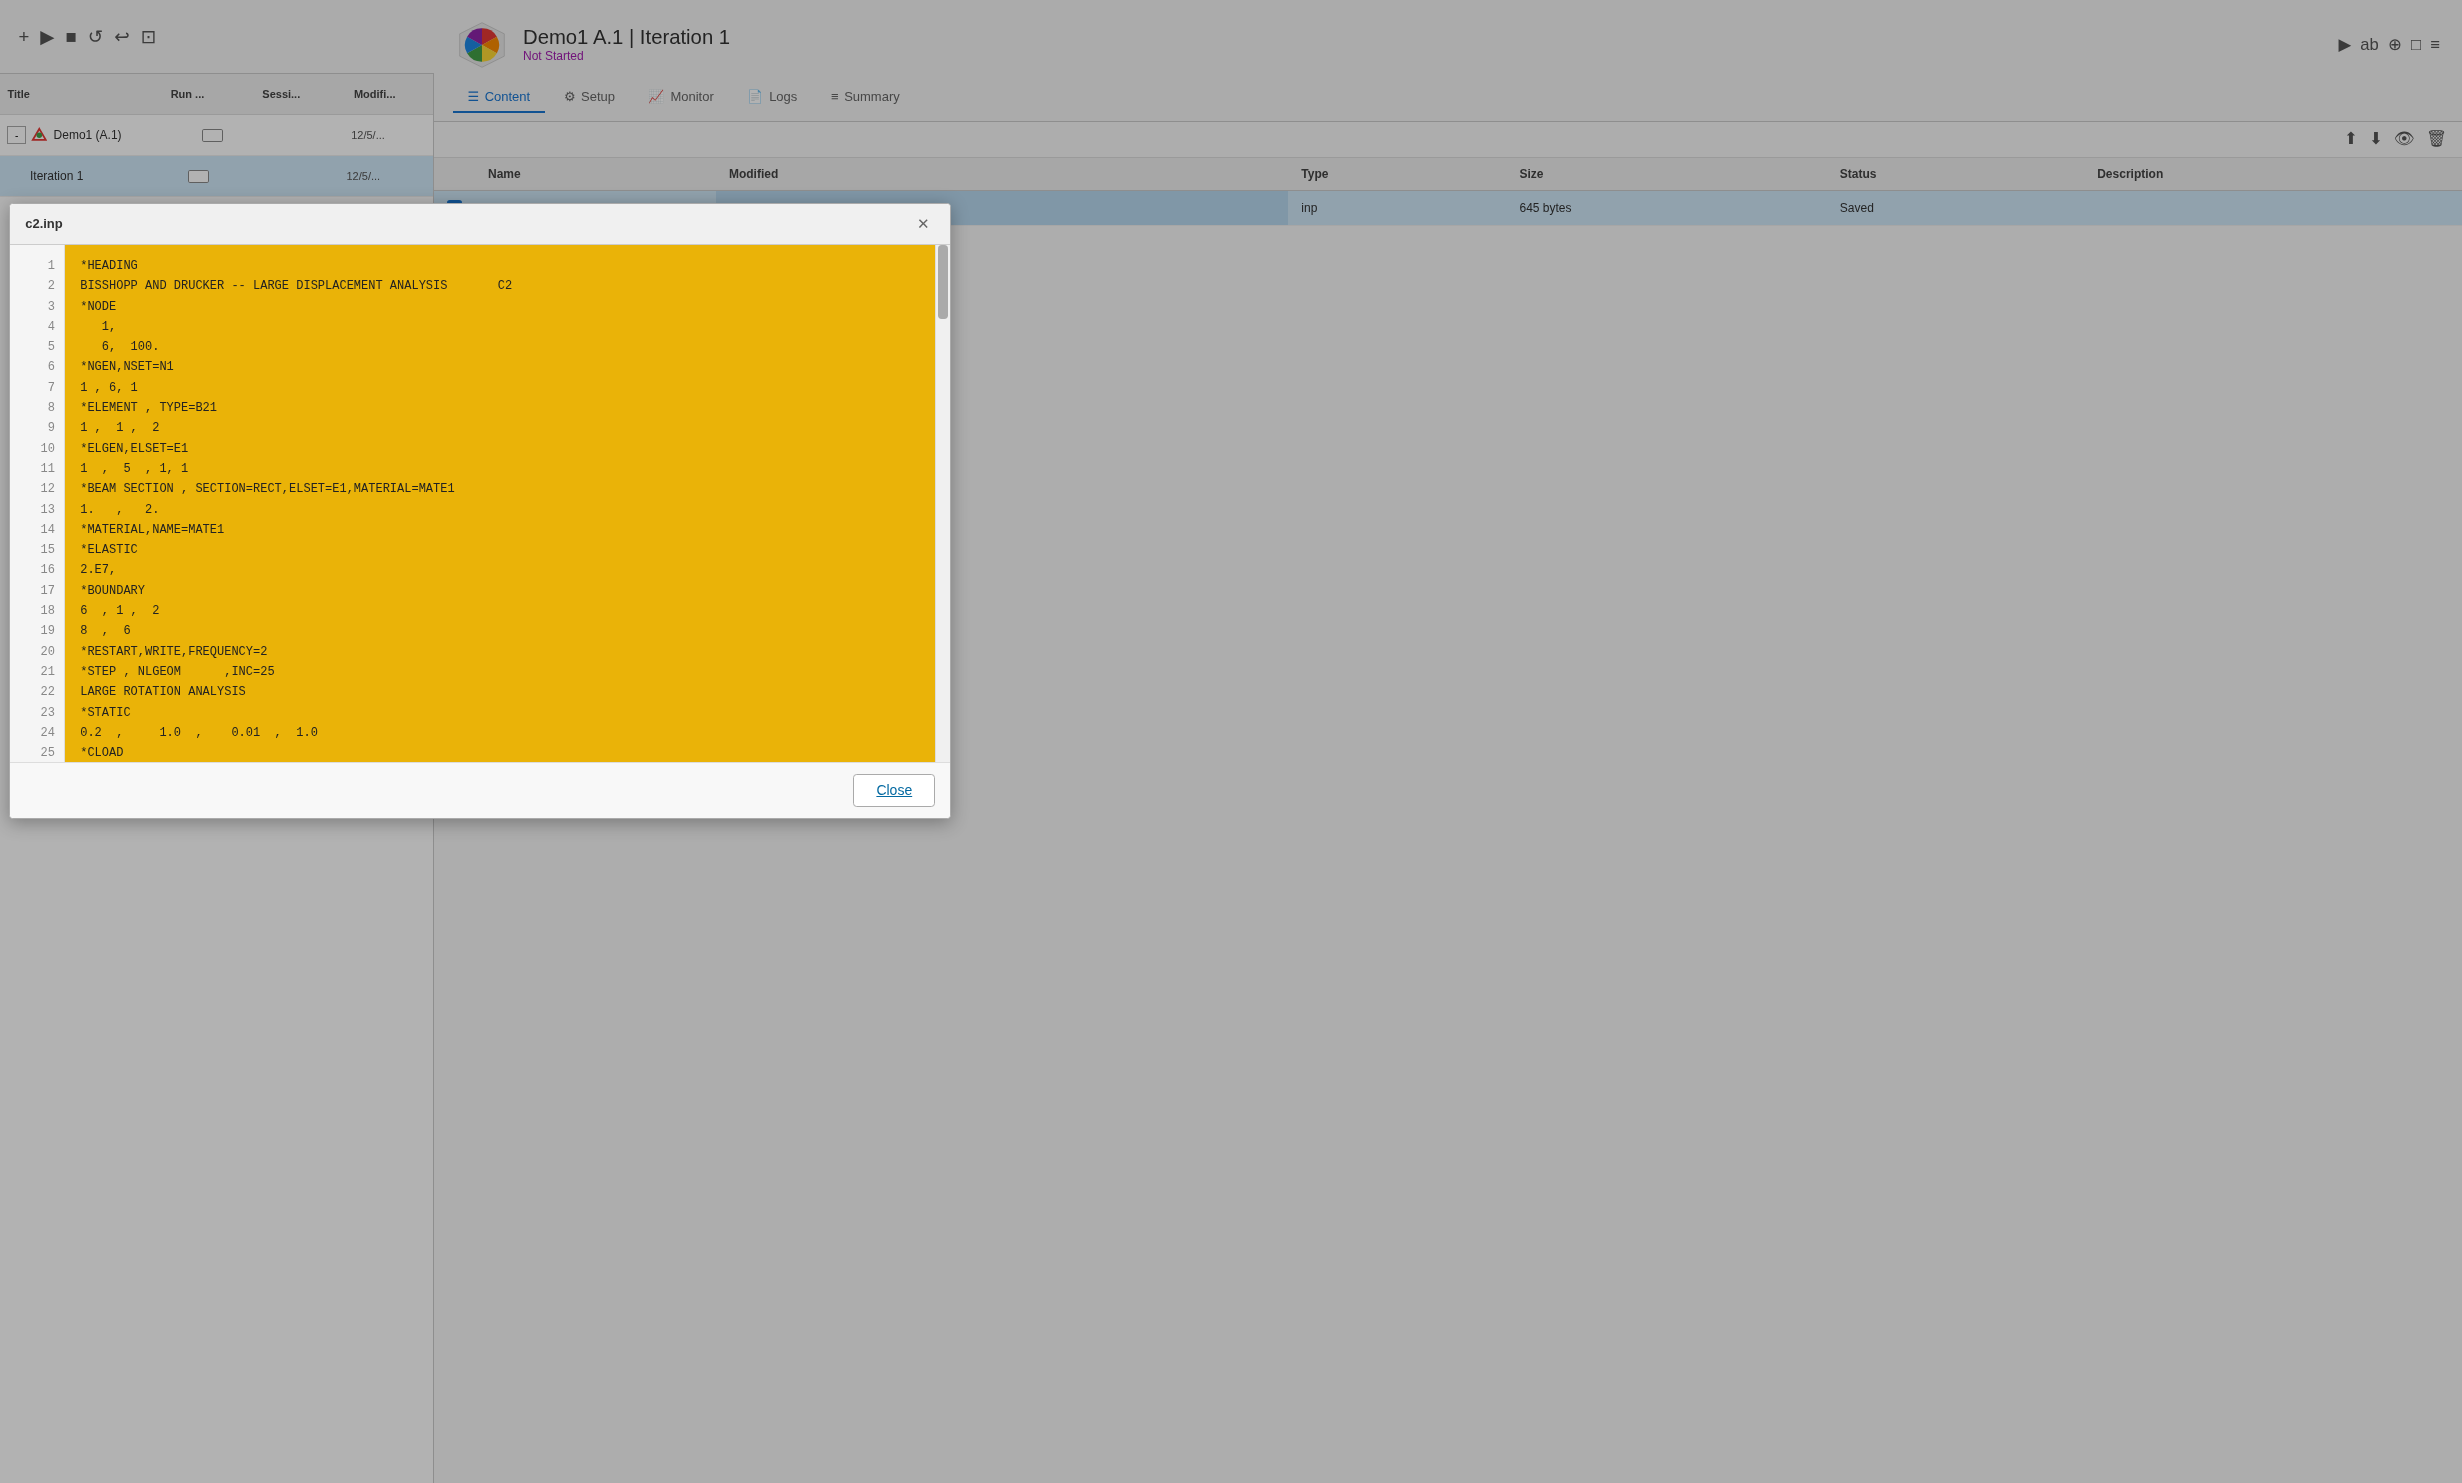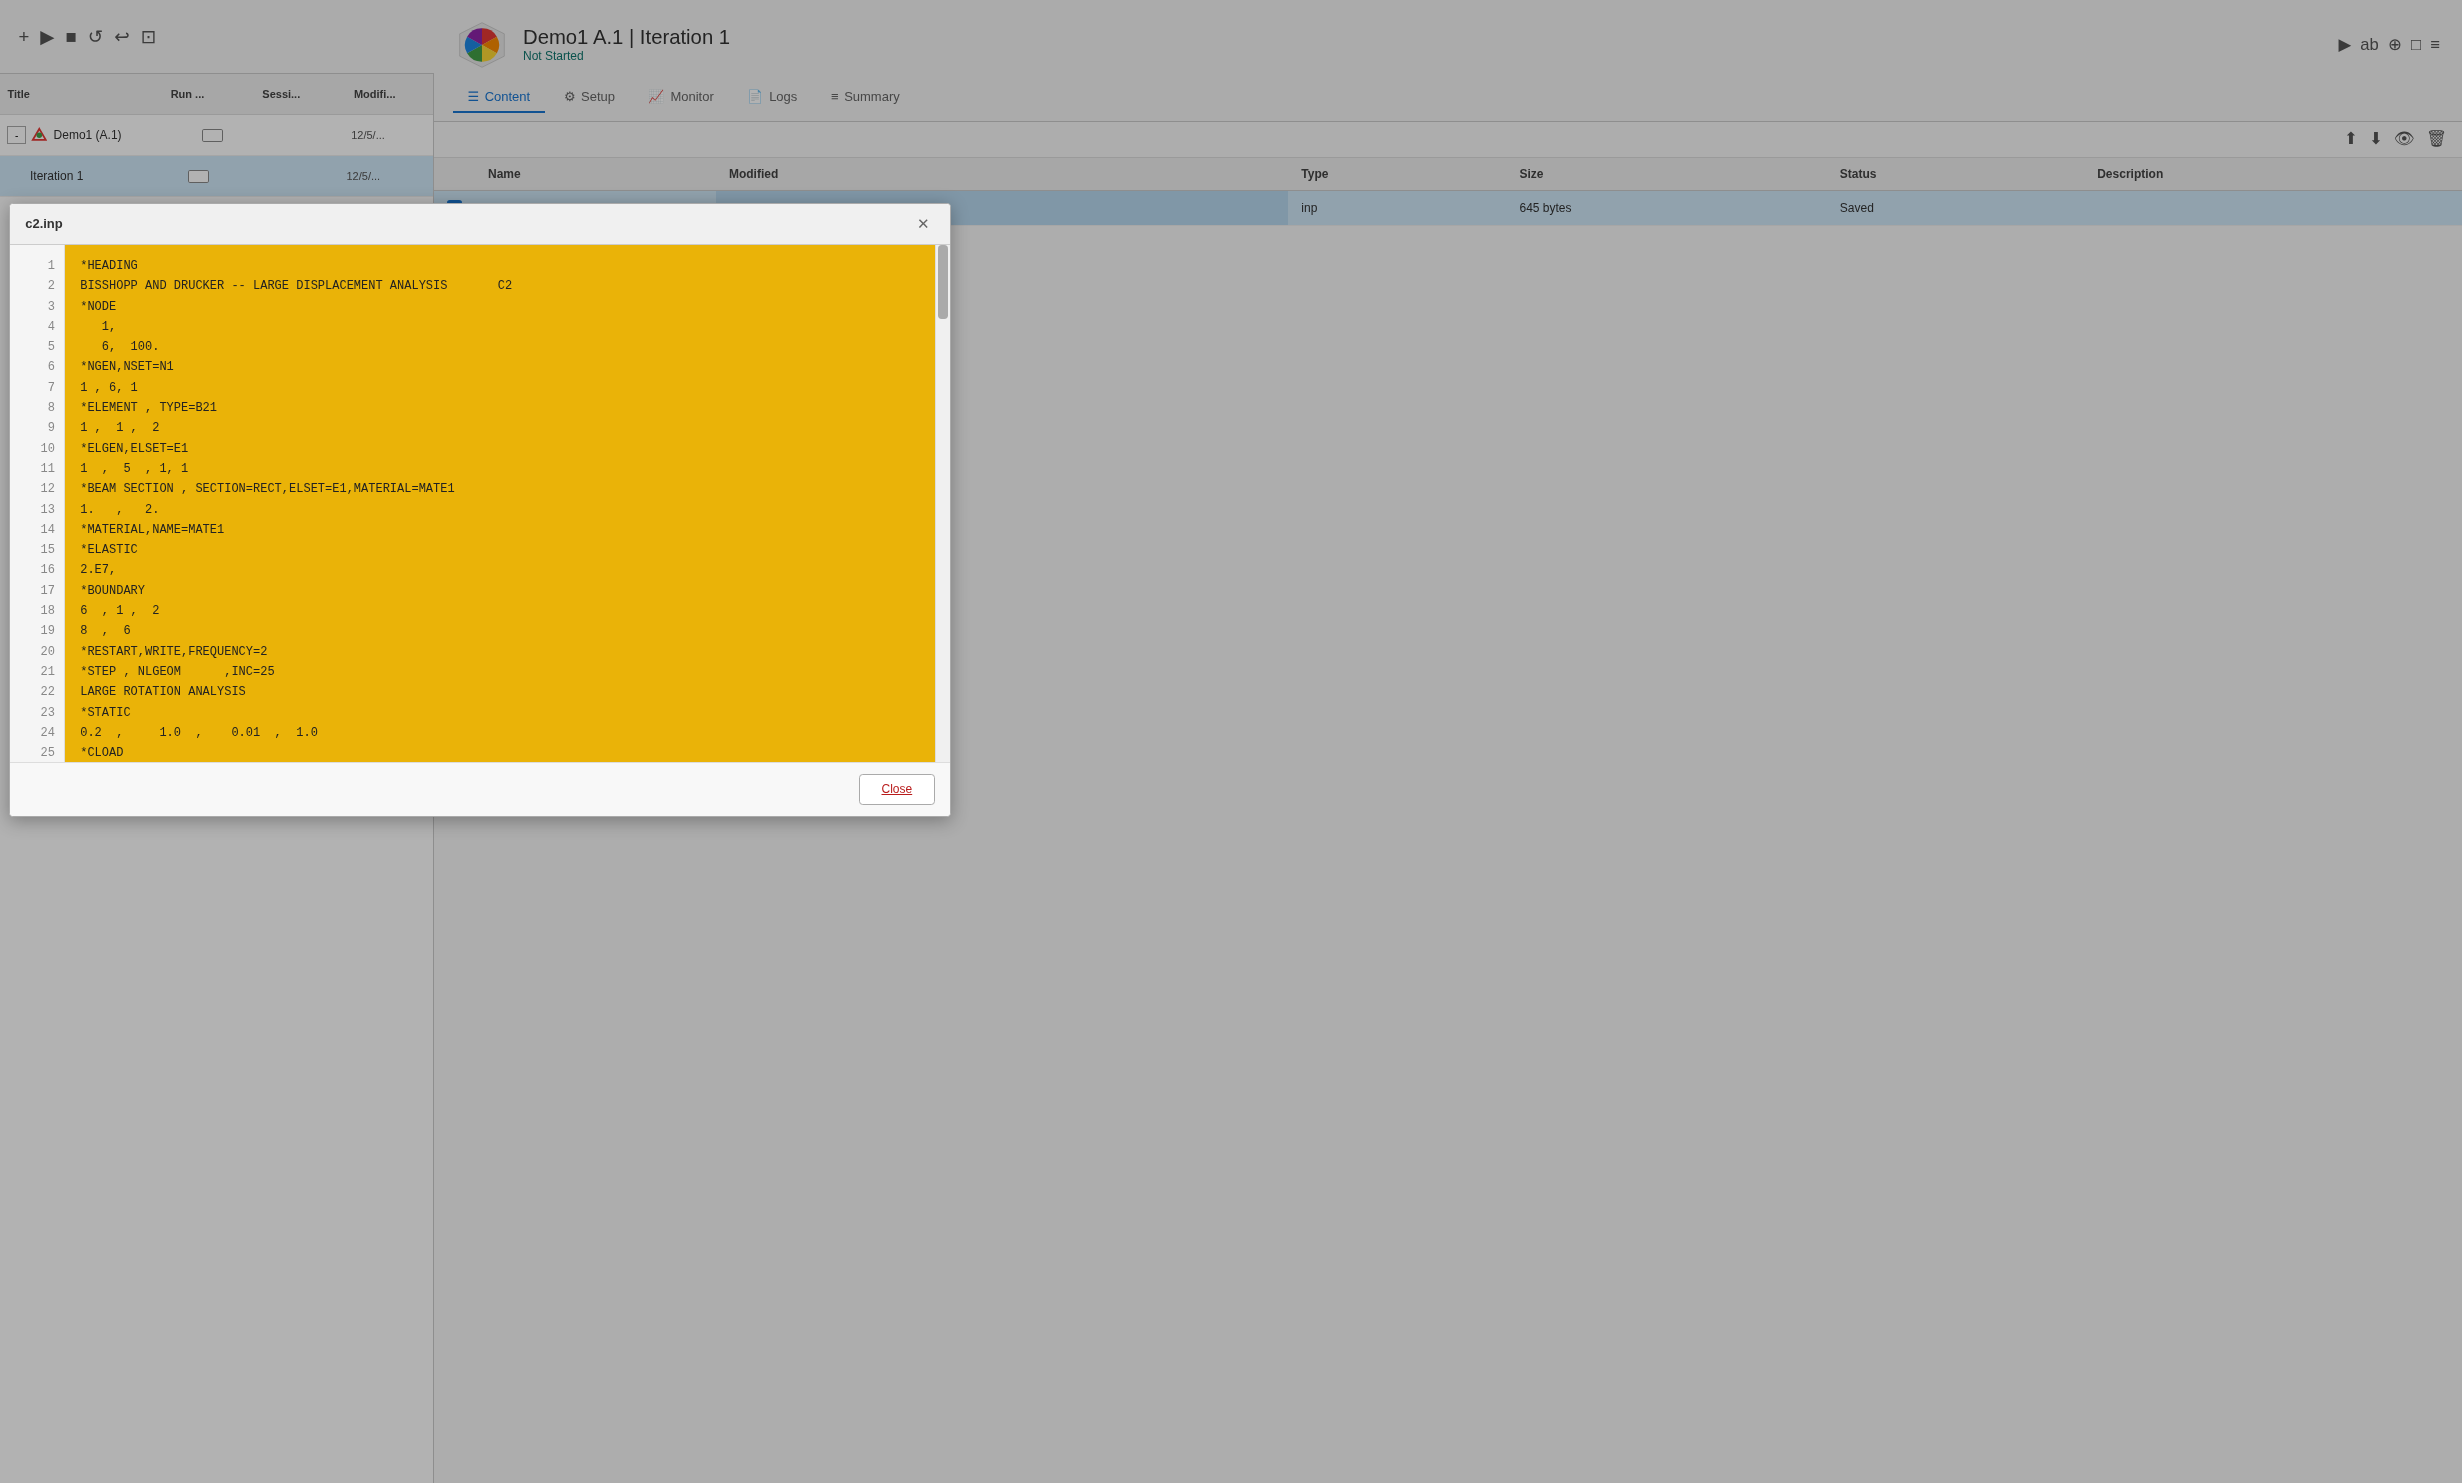--- a/index.html
+++ b/index.html
@@ -44,21 +44,21 @@
       gap: 15px;
     }
     .app-title-area { flex: 1; }
     .app-title {
       font-size: 20.3px;
       font-weight: 400;
       color: #333;
     }
     .app-subtitle {
       font-size: 12px;
-      color: #0f766e;
+      color: #a21caf;
     }
     .header-actions {
       display: flex;
       gap: 9.2px;
       align-items: center;
     }
     .header-action-icon {
       font-size: 16.6px;
       color: #555;
       cursor: pointer;
@@ -335,22 +335,22 @@
       border-top: 0.9px solid #ddd;
       background: #f8f8f8;
       border-radius: 0 0 3.7px 3.7px;
     }
     .btn-close {
       padding: 7.4px 22px;
       background: #fff;
       border: 0.9px solid #aaa;
       border-radius: 3.7px;
       cursor: pointer;
-      font-size: 12px;
-      color: #b91c1c;
+      font-size: 14px;
+      color: #0369a1;
       text-decoration: underline;
     }
 
     
     .logo-svg { width: 52px; height: 52px; }
   </style>
 </head>
 <body>
 
 <div class="top-toolbar">

